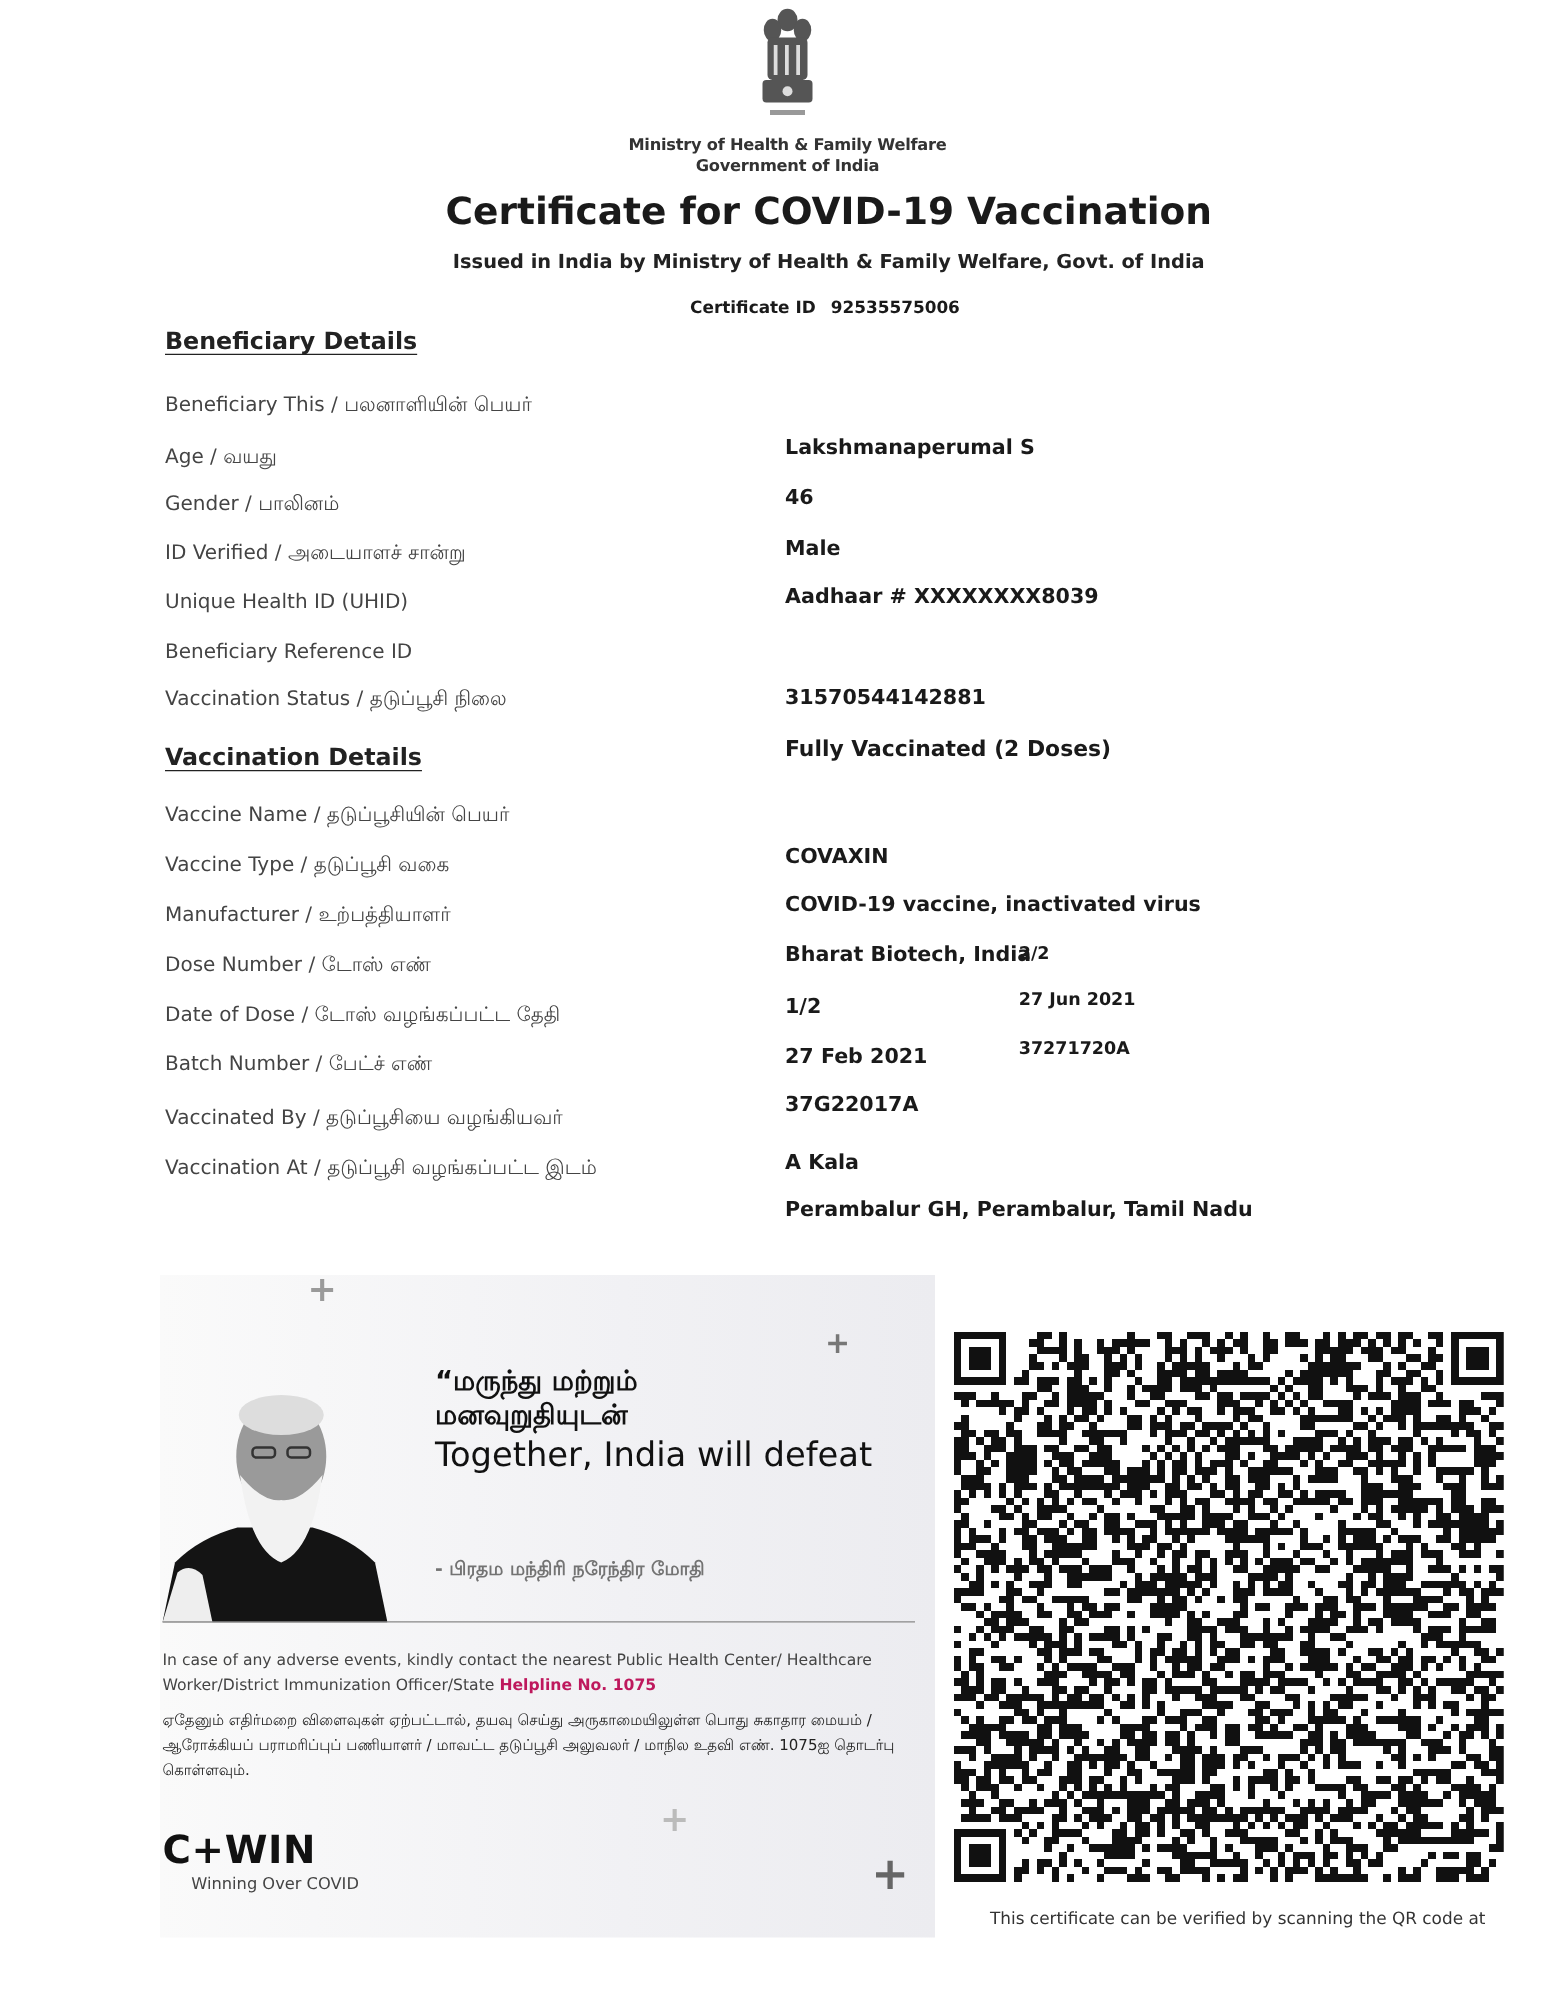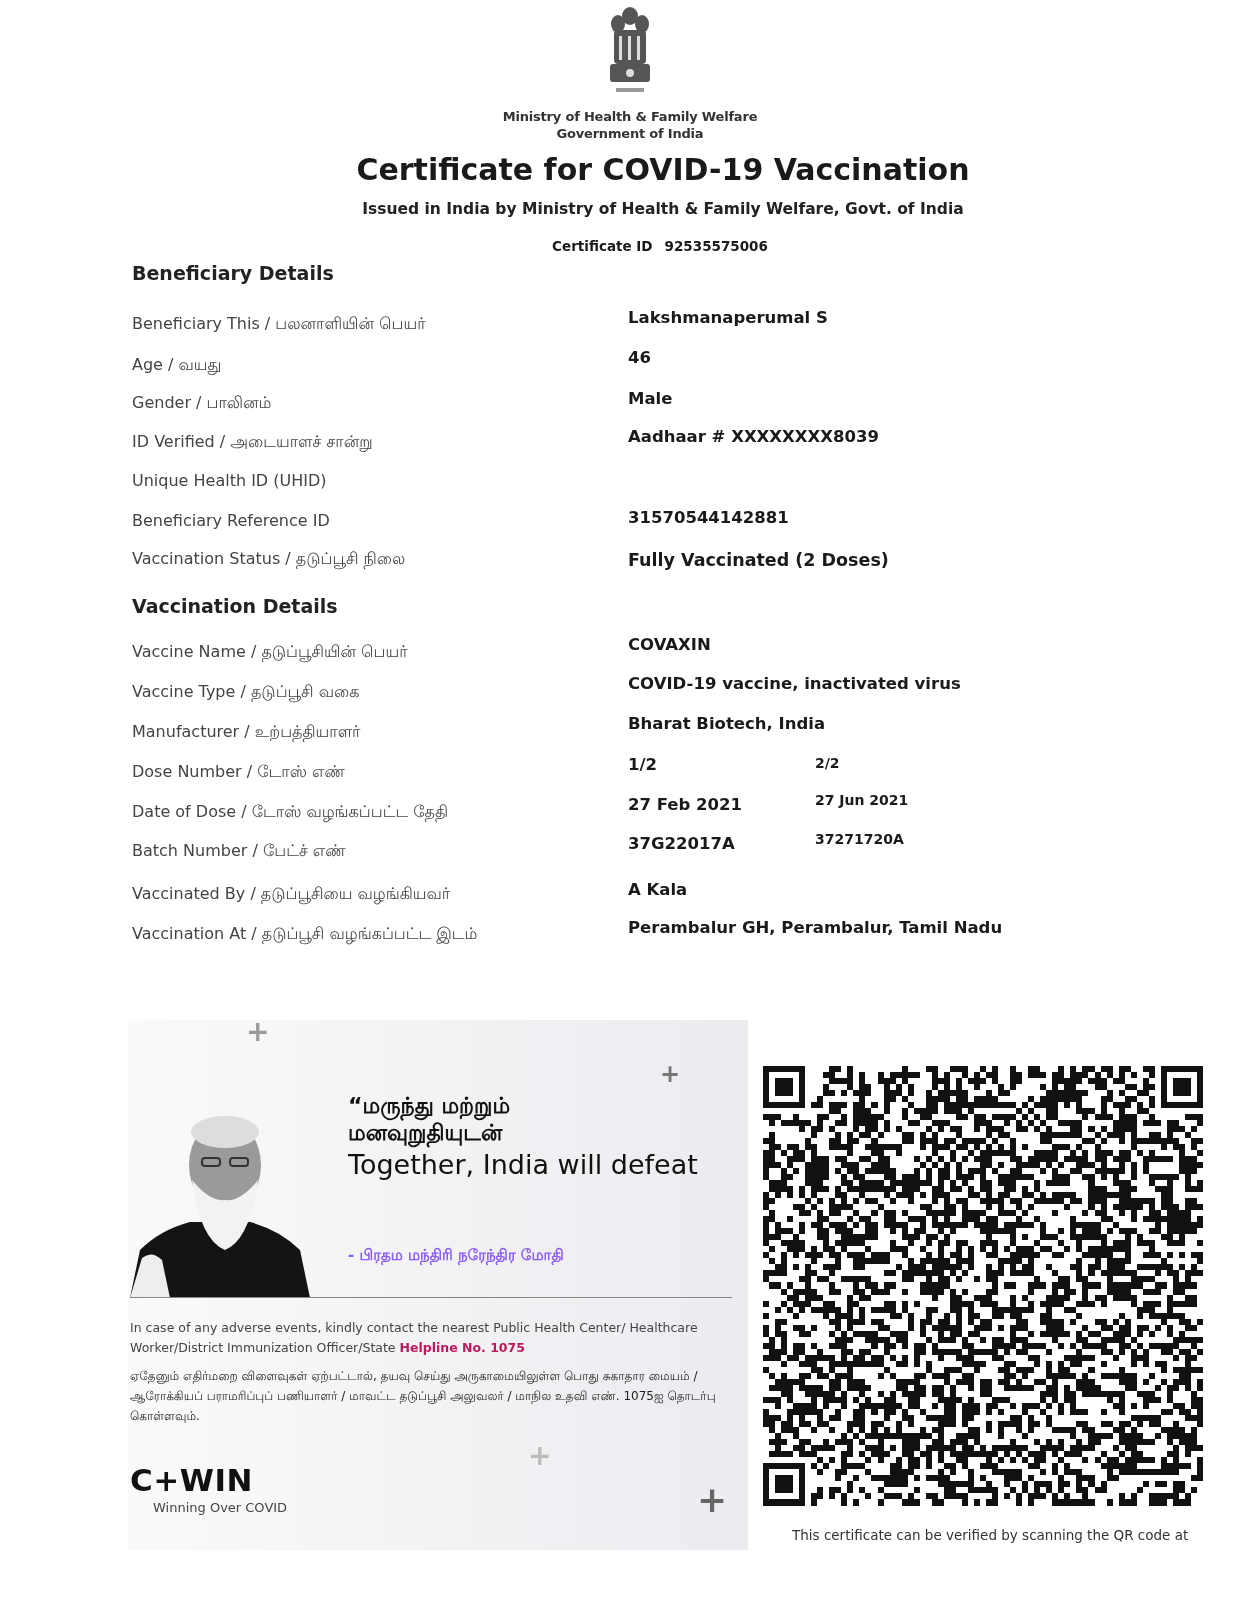--- a/index.html
+++ b/index.html
@@ -7,32 +7,32 @@
          font-family: "DejaVu Sans", "Liberation Sans", sans-serif; color: #111; }
   .abs { position: absolute; }
   
   #emblem { left: 604px; top: 4px; width: 52px; height: 96px; }
   #ministry { left: 0; width: 1260px; top: 108px; text-align: center; font-size: 13px; font-weight: bold; color: #333; line-height: 17px; letter-spacing: -0.2px; }
   #title { left: 0; width: 1326px; top: 152px; text-align: center; font-size: 30px; font-weight: bold; color: #1a1a1a; }
   #subtitle { left: 0; width: 1326px; top: 200px; text-align: center; font-size: 15.5px; color: #222; font-weight: 600; }
   #certid { left: 0; width: 1320px; top: 238px; text-align: center; font-size: 13.5px; font-weight: bold; color: #1a1a1a; }
   #certid span + span { margin-left: 12px; }
 
-  .section-title { left: 132px; font-size: 19px; text-underline-offset: 4px; color: #222; font-weight: 600; }
+  .section-title { left: 132px; font-size: 19px; text-decoration: underline; text-underline-offset: 4px; color: #222; font-weight: 600; }
   .lbl { left: 132px; font-size: 16px; color: #444; white-space: nowrap; }
-  .val { left: 628px; font-size: 16.5px; font-weight: bold; color: #1a1a1a; white-space: nowrap; }
+  .val { left: 628px; font-size: 16.5px; font-weight: bold; color: #1a1a1a; white-space: nowrap; margin-top: 40px; }
   .val2 { left: 815px; font-size: 14px; font-weight: bold; color: #1a1a1a; white-space: nowrap; }
 
   
   #banner { left: 128px; top: 1020px; width: 620px; height: 530px; background: linear-gradient(90deg, #fafafa 0%, #f1f1f4 60%, #ececf0 100%); }
   .plus { color: #9a9a9a; font-size: 28px; font-weight: bold; line-height: 1; }
   #portrait { left: 130px; top: 1110px; width: 180px; height: 188px; }
   #quote { left: 348px; top: 1092px; width: 380px; line-height: 38px; font-size: 27px; color: #111; }
   #quote .ta { font-size: 22px; line-height: 27px; font-weight: bold; display: block; }
-  #attrib { left: 348px; top: 1246px; font-size: 15px; font-weight: bold; color: #8b5cf6; text-align: right; }
+  #attrib { left: 348px; top: 1246px; font-size: 15px; font-weight: bold; color: #737373; text-align: right; }
   #banner-rule { left: 130px; top: 1297px; width: 602px; height: 1px; background: #888; }
   #adverse-en { left: 130px; top: 1318px; width: 600px; font-size: 12.5px; color: #444; line-height: 20px; }
   #adverse-en b { color: #be185d; }
   #adverse-ta { left: 130px; top: 1366px; width: 600px; font-size: 12px; color: #222; line-height: 20px; }
   #cowin-logo { left: 130px; top: 1462px; font-size: 31px; font-weight: bold; color: #111; letter-spacing: 0.5px; }
   #cowin-tag { left: 153px; top: 1500px; font-size: 13px; color: #444; }
 
   #qr { left: 763px; top: 1063px; width: 440px; height: 445px; }
   #qr-note { left: 792px; top: 1527px; font-size: 13.5px; color: #333; white-space: nowrap; }
 </style>

